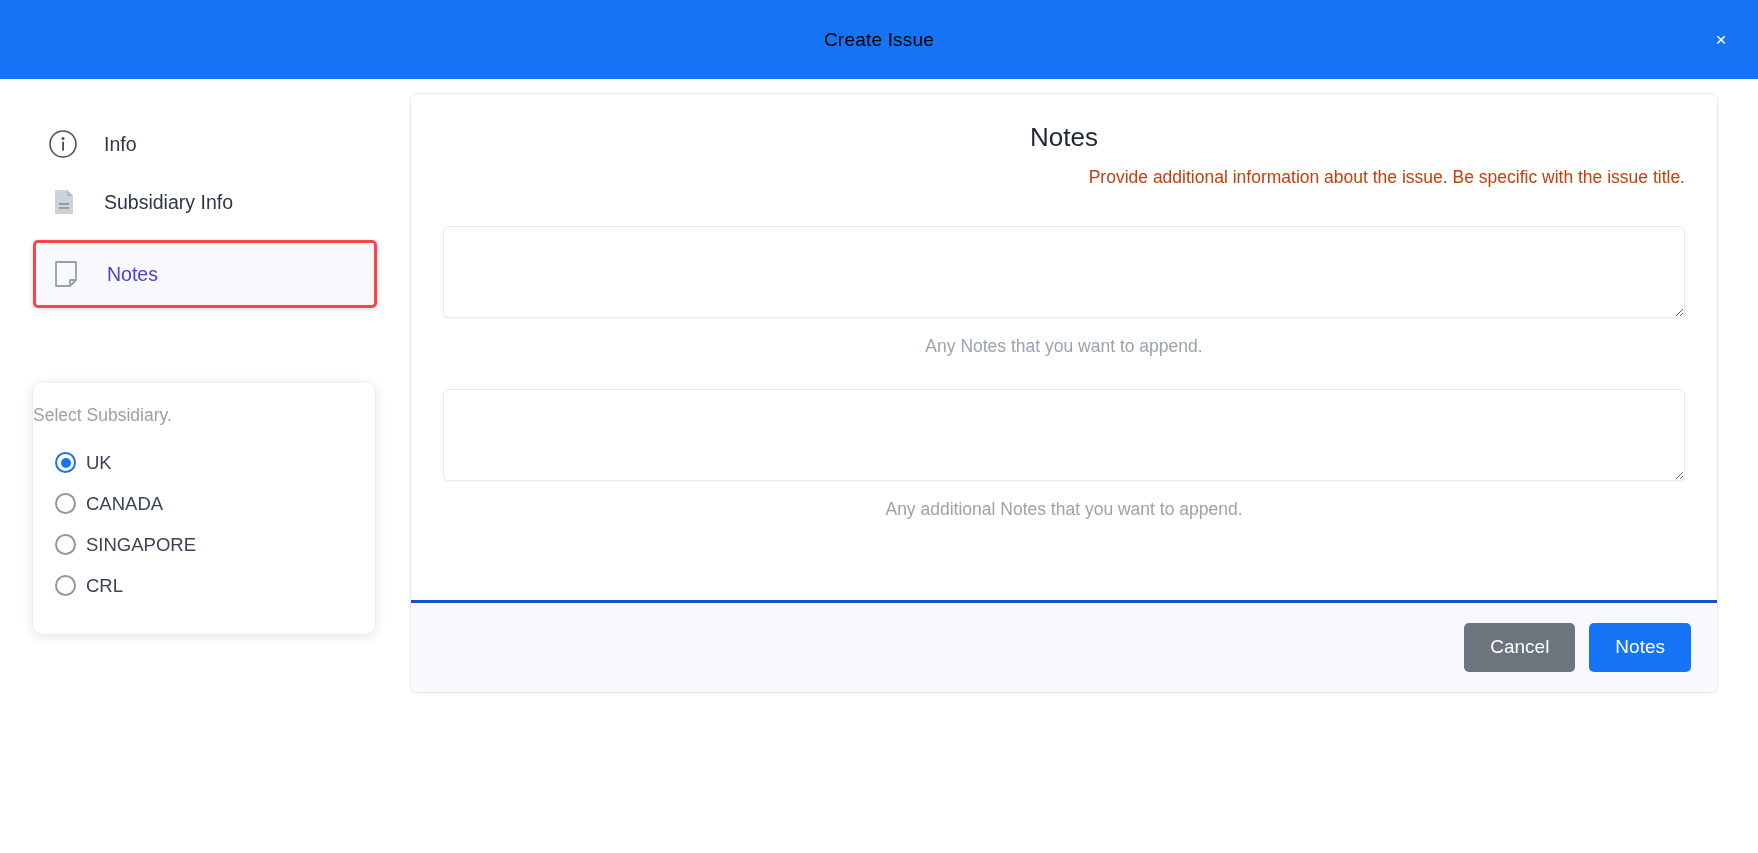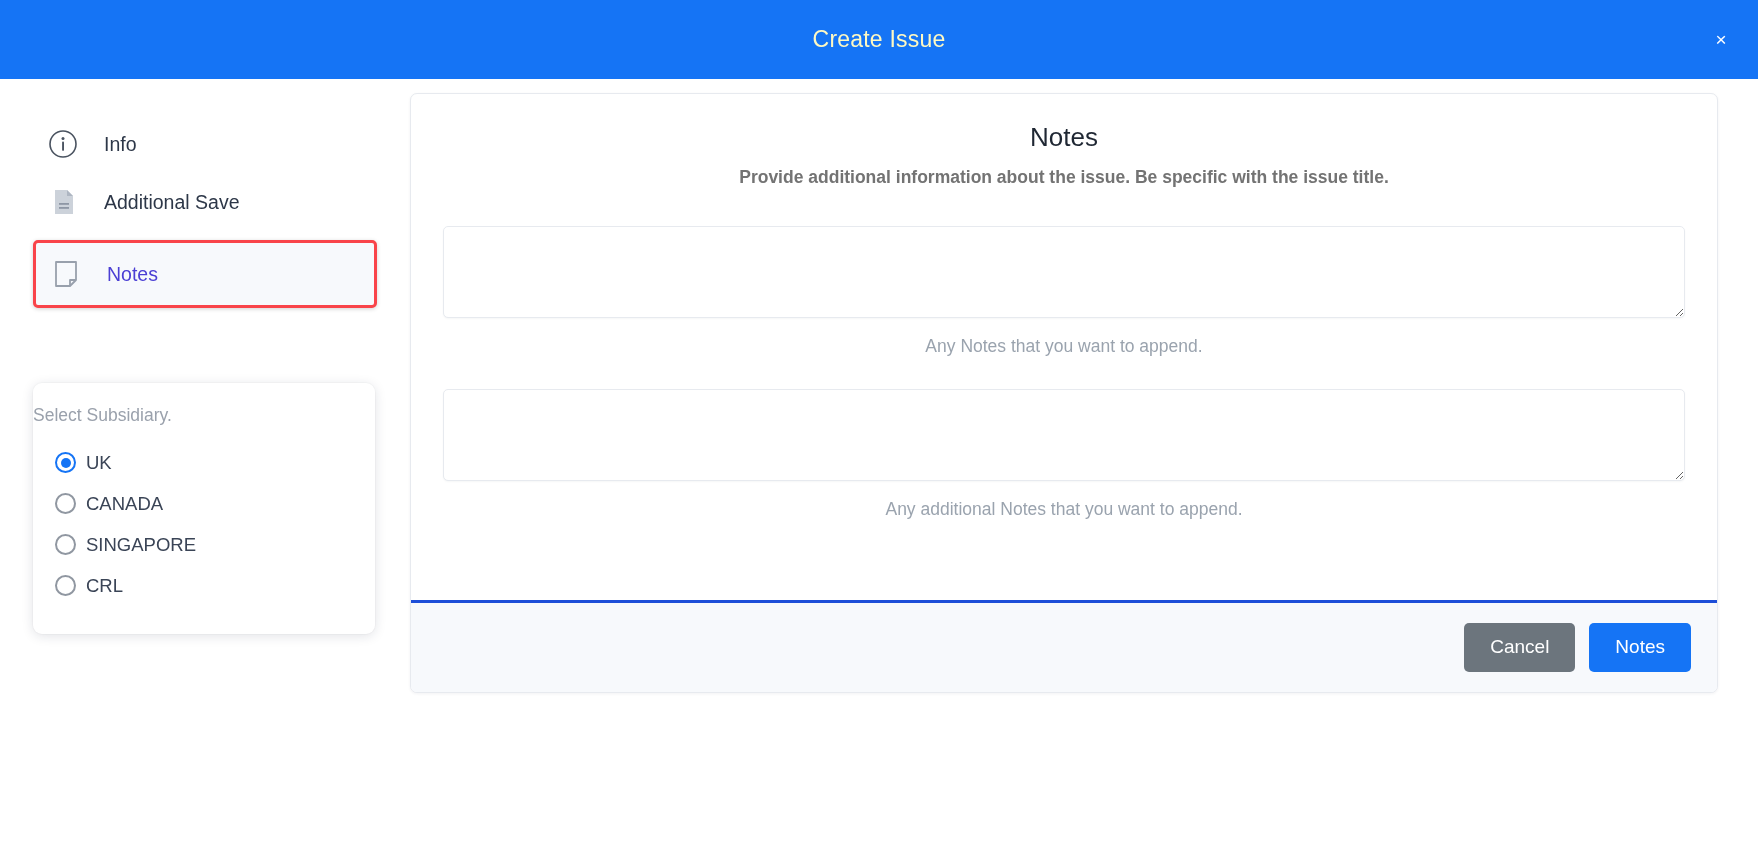--- a/index.html
+++ b/index.html
@@ -21,22 +21,22 @@
   
   .modal-header {
     height: 79px;
     background: #1574f5;
     position: relative;
     display: flex;
     align-items: center;
     justify-content: center;
   }
   .modal-title {
-    color: #fef9c3;
-    font-size: 23px;
+    color: #000000;
+    font-size: 19px;
     font-weight: 400;
     letter-spacing: .2px;
   }
   .close-btn {
     position: absolute;
     right: 22px;
     top: 50%;
     transform: translateY(-50%);
     width: 30px; height: 30px;
     display: flex; align-items: center; justify-content: center;
@@ -169,24 +169,24 @@
     padding: 28px 32px 0 32px;
   }
   .panel-title {
     text-align: center;
     font-size: 26px;
     color: #1f2733;
     font-weight: 400;
     margin: 0 0 14px 0;
   }
   .panel-subtitle {
-    text-align: center;
+    text-align: right;
     font-size: 17.5px;
-    color: #737373;
-    font-weight: 700;
+    color: #c2410c;
+    font-weight: 400;
     margin: 0 0 38px 0;
   }
 
   .field-group { margin-bottom: 6px; }
 
   .note-textarea {
     display: block;
     width: 100%;
     height: 92px;
     border: 1px solid #e7eaef;
@@ -269,21 +269,21 @@
 
         <div class="nav-item">
           <span class="nav-icon">
             <svg width="32" height="32" viewBox="0 0 32 32">
               <path d="M8 4 h12 l6 6 v18 H8 Z" fill="#ccd2da"></path>
               <path d="M20 4 l6 6 h-6 Z" fill="#aeb6c2"></path>
               <rect x="12" y="17" width="10" height="1.8" fill="#8e97a5"></rect>
               <rect x="12" y="21" width="10" height="1.8" fill="#8e97a5"></rect>
             </svg>
           </span>
-          <span class="nav-label">Additional Save</span>
+          <span class="nav-label">Subsidiary Info</span>
         </div>
 
         <div class="nav-item active">
           <span class="nav-icon">
             <svg width="32" height="32" viewBox="0 0 32 32">
               <path d="M6 4 H26 V22 L20 28 H6 Z" fill="none" stroke="#98a0ac" stroke-width="1.8" stroke-linejoin="round"></path>
               <path d="M26 22 H20 V28" fill="none" stroke="#98a0ac" stroke-width="1.8" stroke-linejoin="round"></path>
             </svg>
           </span>
           <span class="nav-label">Notes</span>

